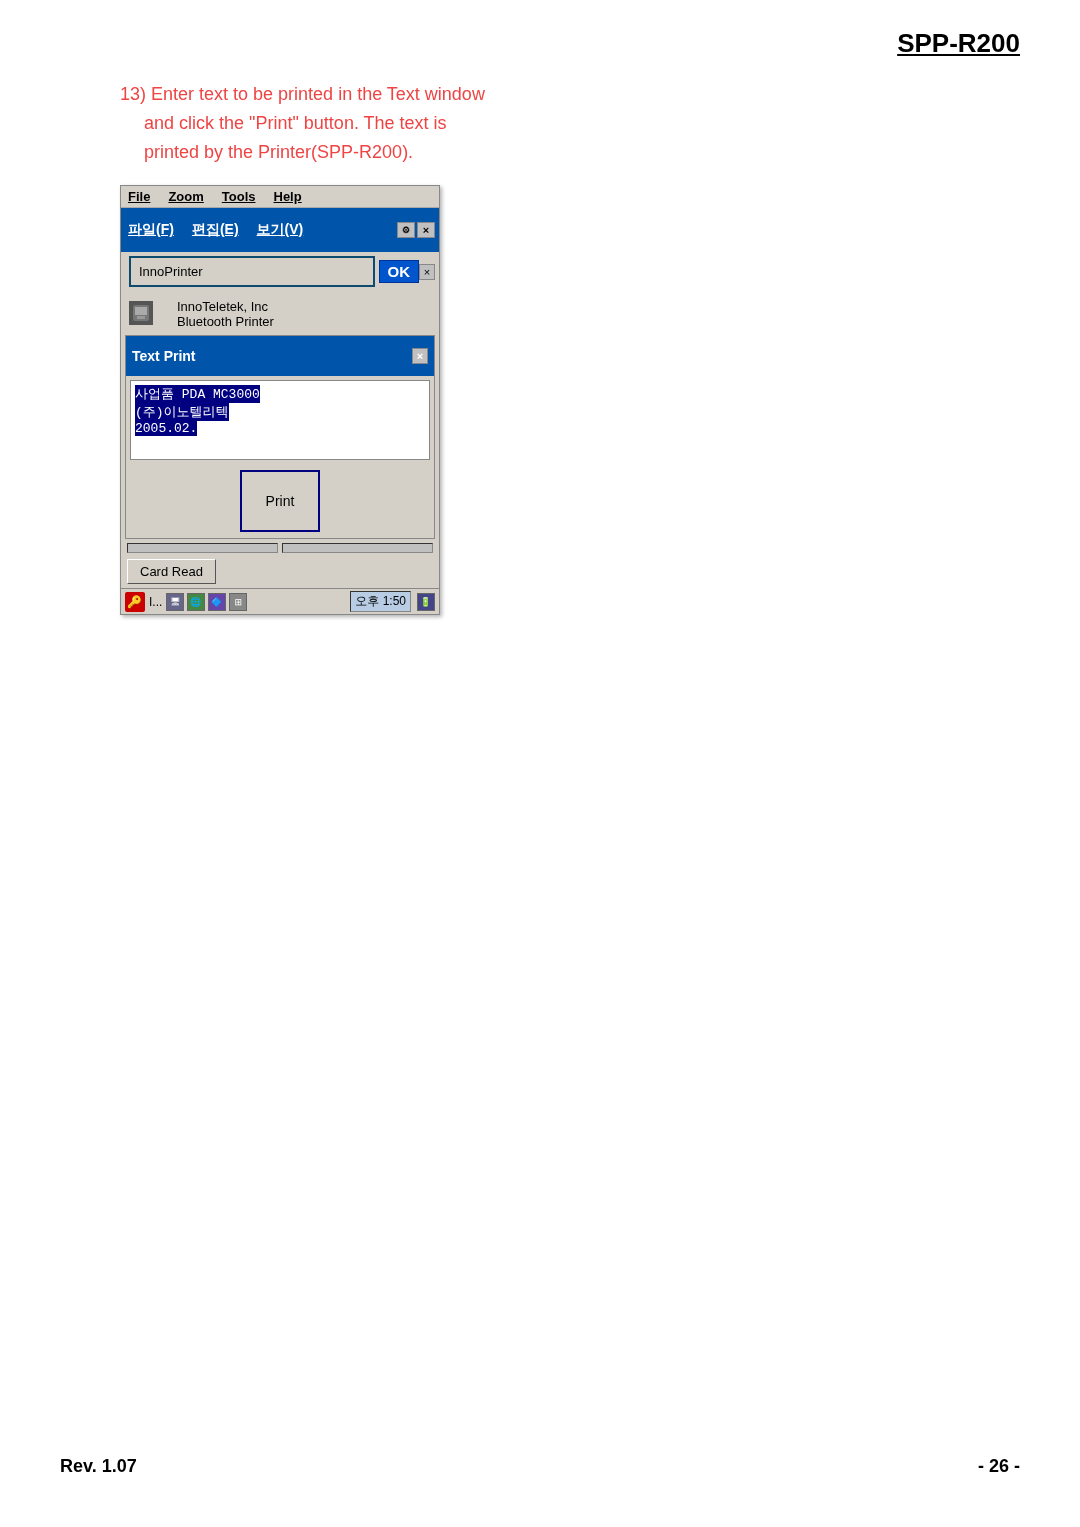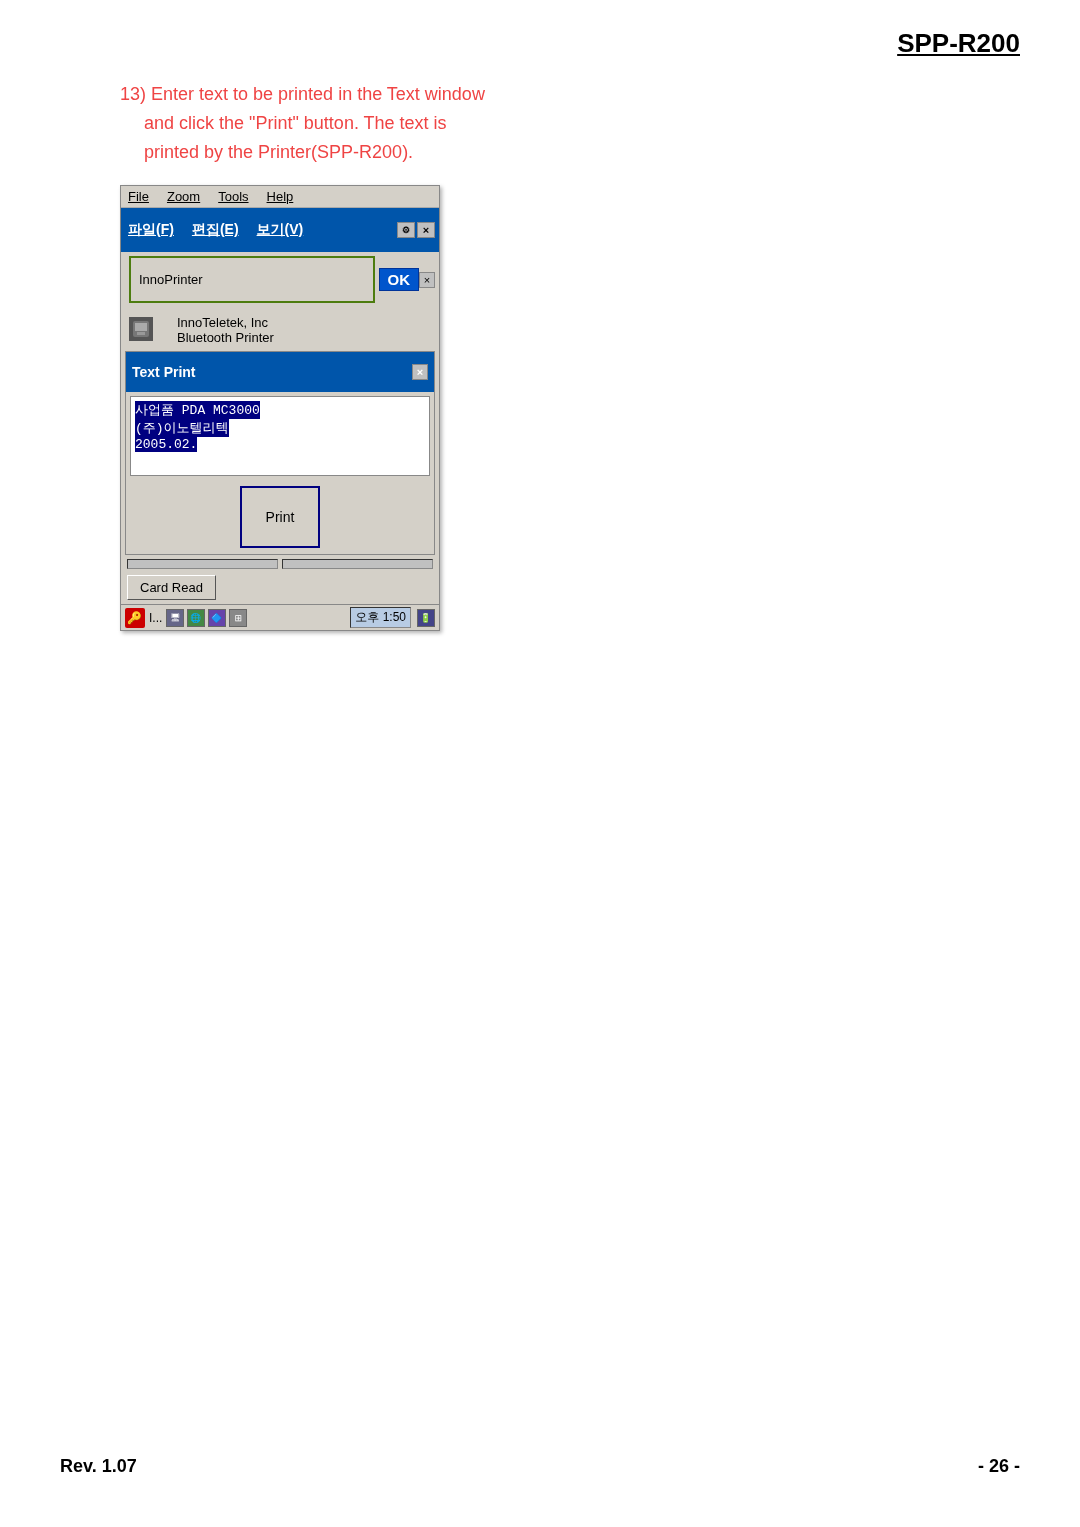--- a/index.html
+++ b/index.html
@@ -52,20 +52,21 @@
       background: #d4d0c8;
       font-size: 13px;
       border-bottom: 1px solid #aaa;
       gap: 12px;
     }
 
     .menu-item {
       cursor: pointer;
       padding: 1px 3px;
       text-decoration: underline;
+      font-weight: bold;
     }
 
     
     .title-bar {
       display: flex;
       align-items: center;
       justify-content: space-between;
       background: #0055aa;
       color: white;
       padding: 12px 4px;
@@ -88,23 +89,23 @@
       display: flex;
       align-items: center;
       justify-content: center;
       cursor: pointer;
       font-weight: bold;
     }
 
     
     .inno-dialog {
       background: #d4d0c8;
-      border: 2px solid #4d7c0f;
+      border: 2px solid #0c4a6e;
       margin: 4px;
-      padding: 14px 8px;
+      padding: 6px 8px;
       font-size: 13px;
       display: flex;
       align-items: center;
       justify-content: space-between;
     }
 
     .inno-dialog-text {
       font-size: 13px;
       color: #000;
     }

